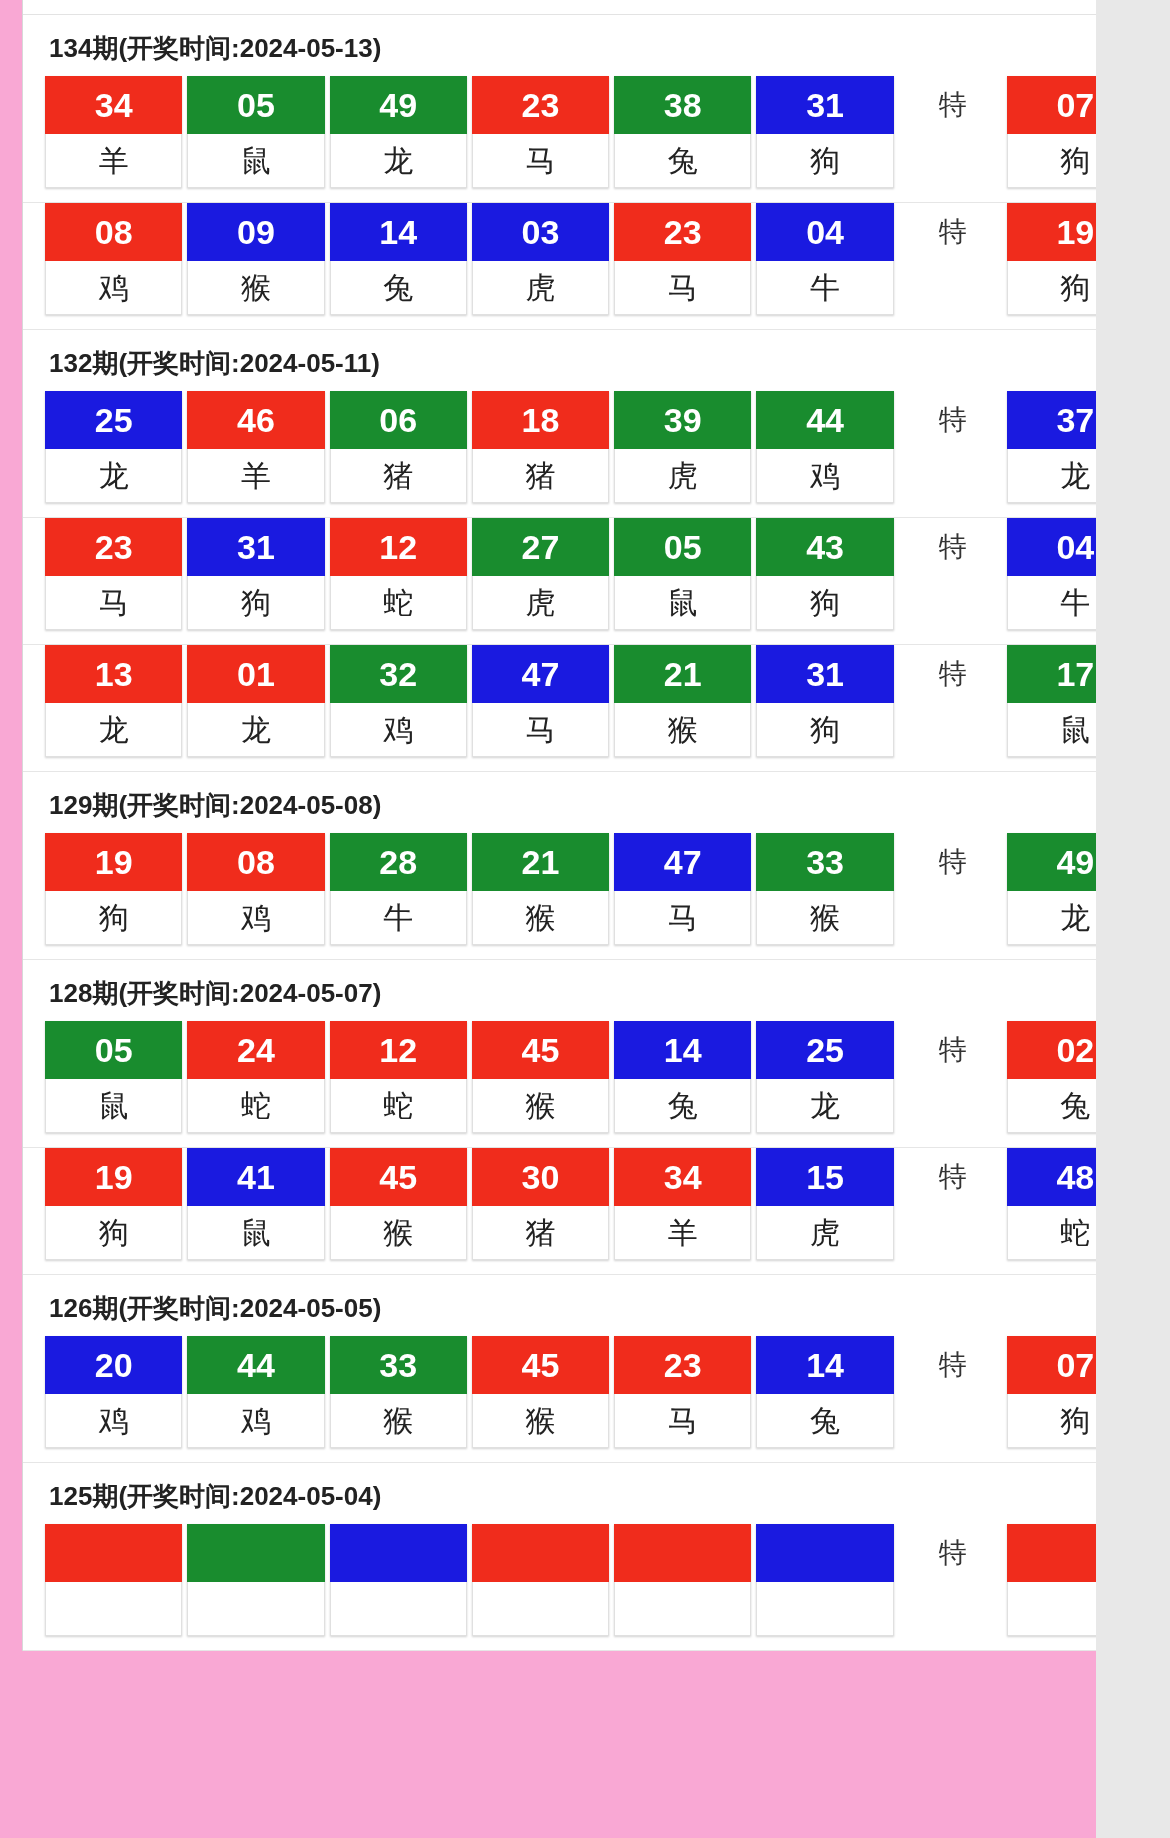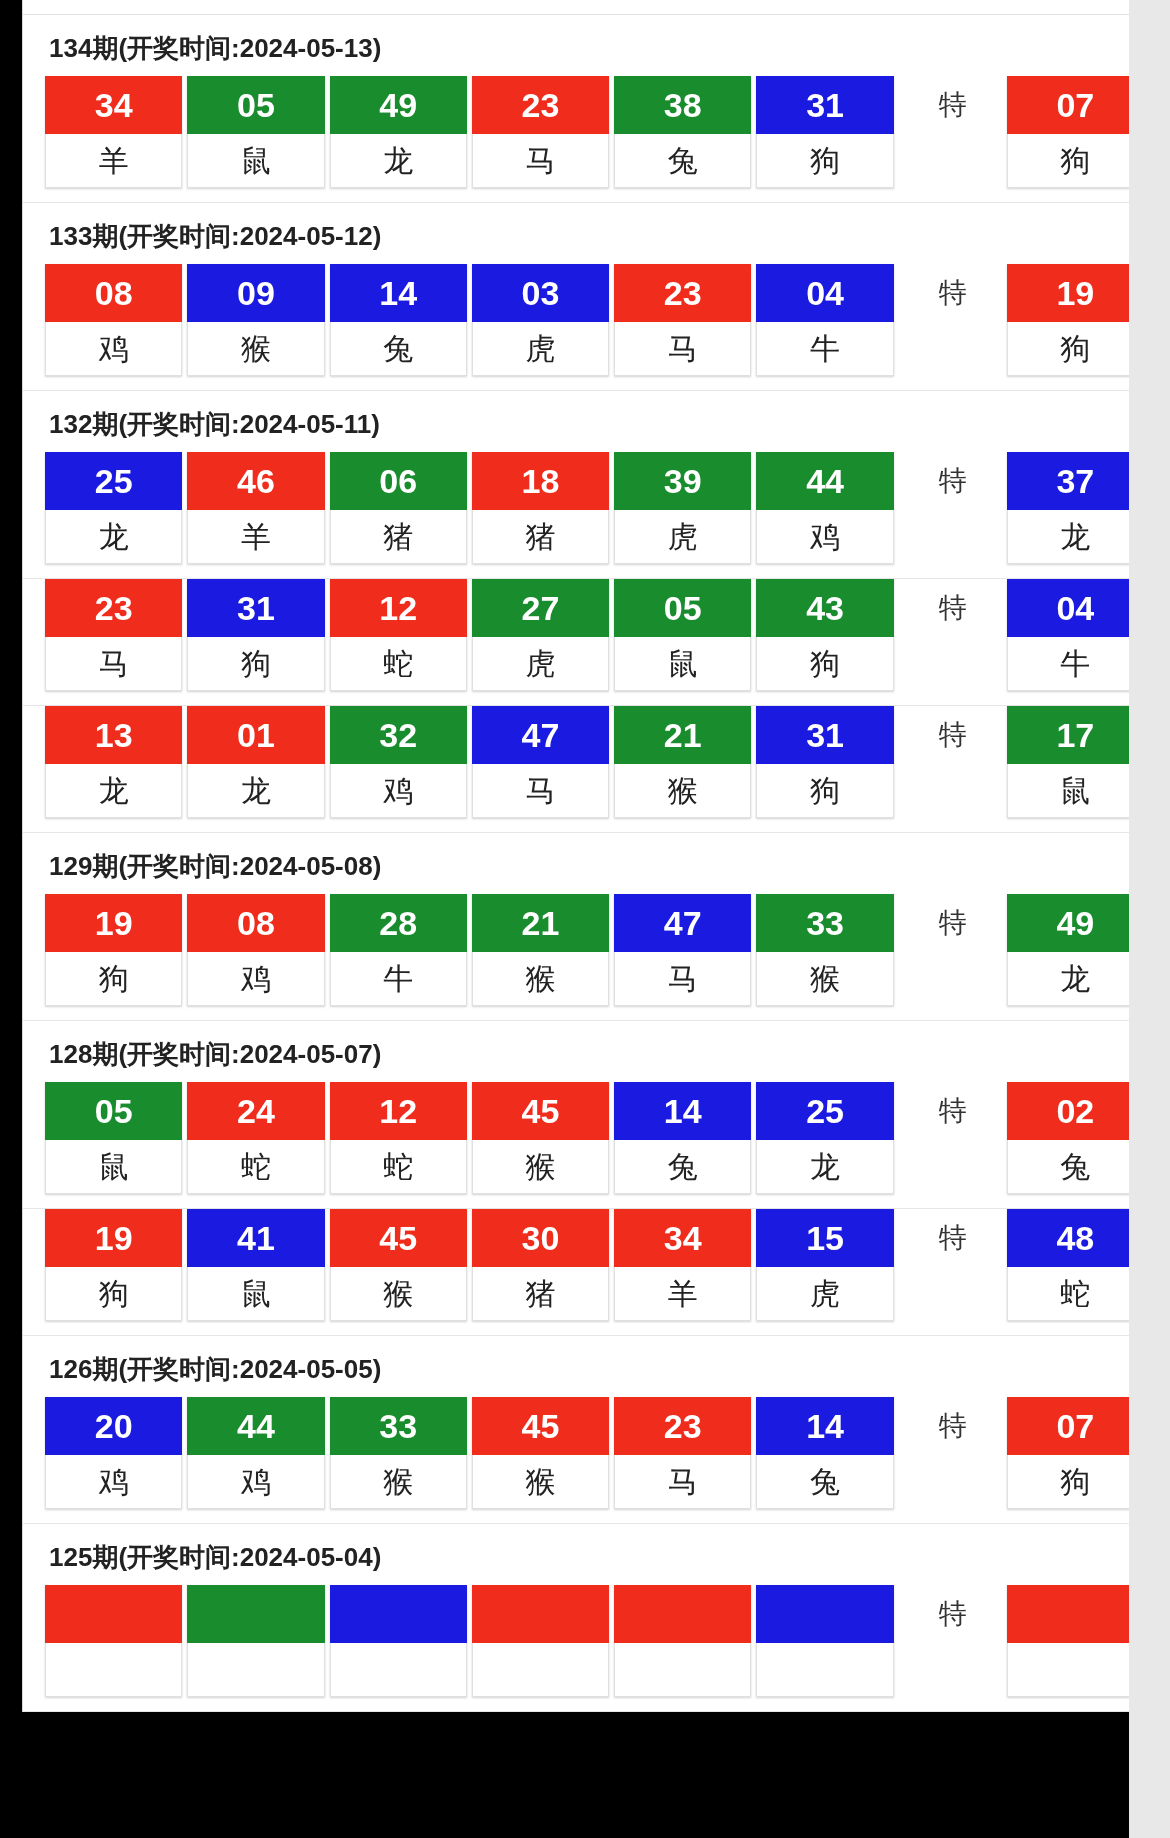--- a/index.html
+++ b/index.html
@@ -4,24 +4,23 @@
 <style>
   html, body {
     margin: 0;
     padding: 0;
     background: #e8e8e8;
     font-family: "Liberation Sans", sans-serif;
   }
   #page {
     width: 1096px;
     min-height: 1838px;
-    background: #000000;
+    background: #f9a8d4;
     position: relative;
     overflow: hidden;
-    padding-left: 33px;
   }
   .sheet {
     position: absolute;
     left: 22px;
     top: 0;
     width: 1126px;
     background: #ffffff;
     border-left: 1px solid #d8d8d8;
     border-right: 1px solid #d8d8d8;
   }
@@ -121,21 +120,20 @@
               <div class="ball-zodiac">狗</div>
             </div>
             <div class="special-label">特</div>
             <div class="ball-cell">
               <div class="ball-num red">07</div>
               <div class="ball-zodiac">狗</div>
             </div>
           </div>
         </div>
         <div class="draw-block">
-          <div class="draw-title">133期(开奖时间:2024-05-12)</div>
           <div class="balls-row">
             <div class="ball-cell">
               <div class="ball-num red">08</div>
               <div class="ball-zodiac">鸡</div>
             </div>
             <div class="ball-cell">
               <div class="ball-num blue">09</div>
               <div class="ball-zodiac">猴</div>
             </div>
             <div class="ball-cell">

